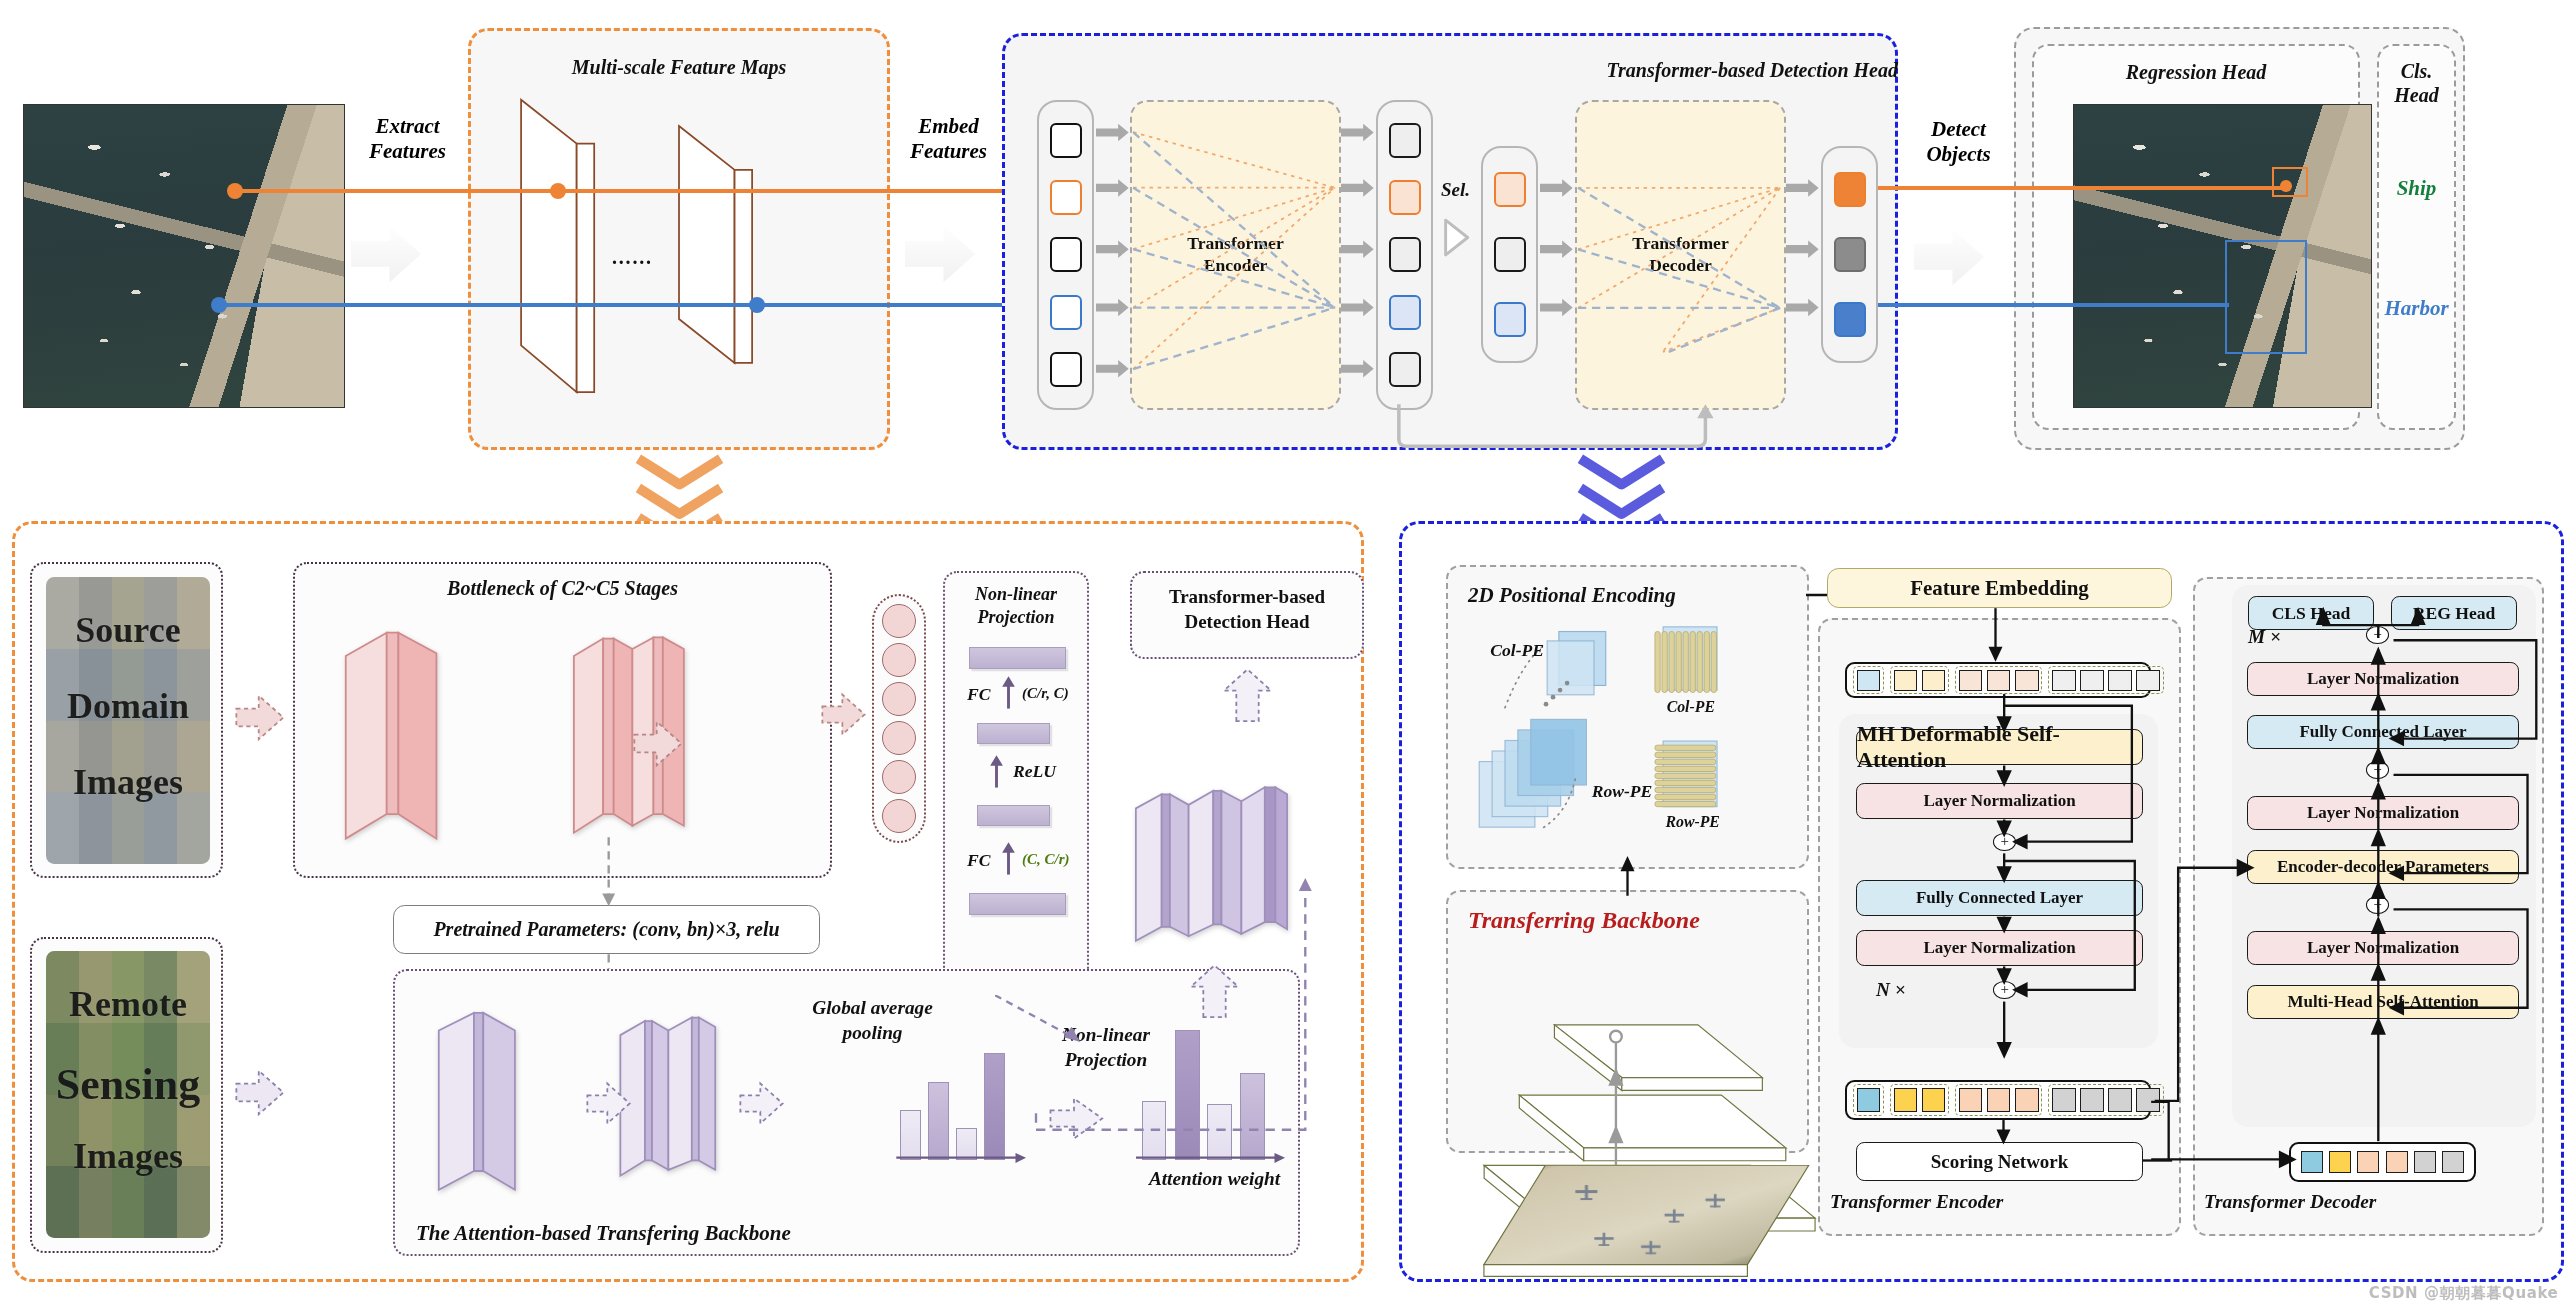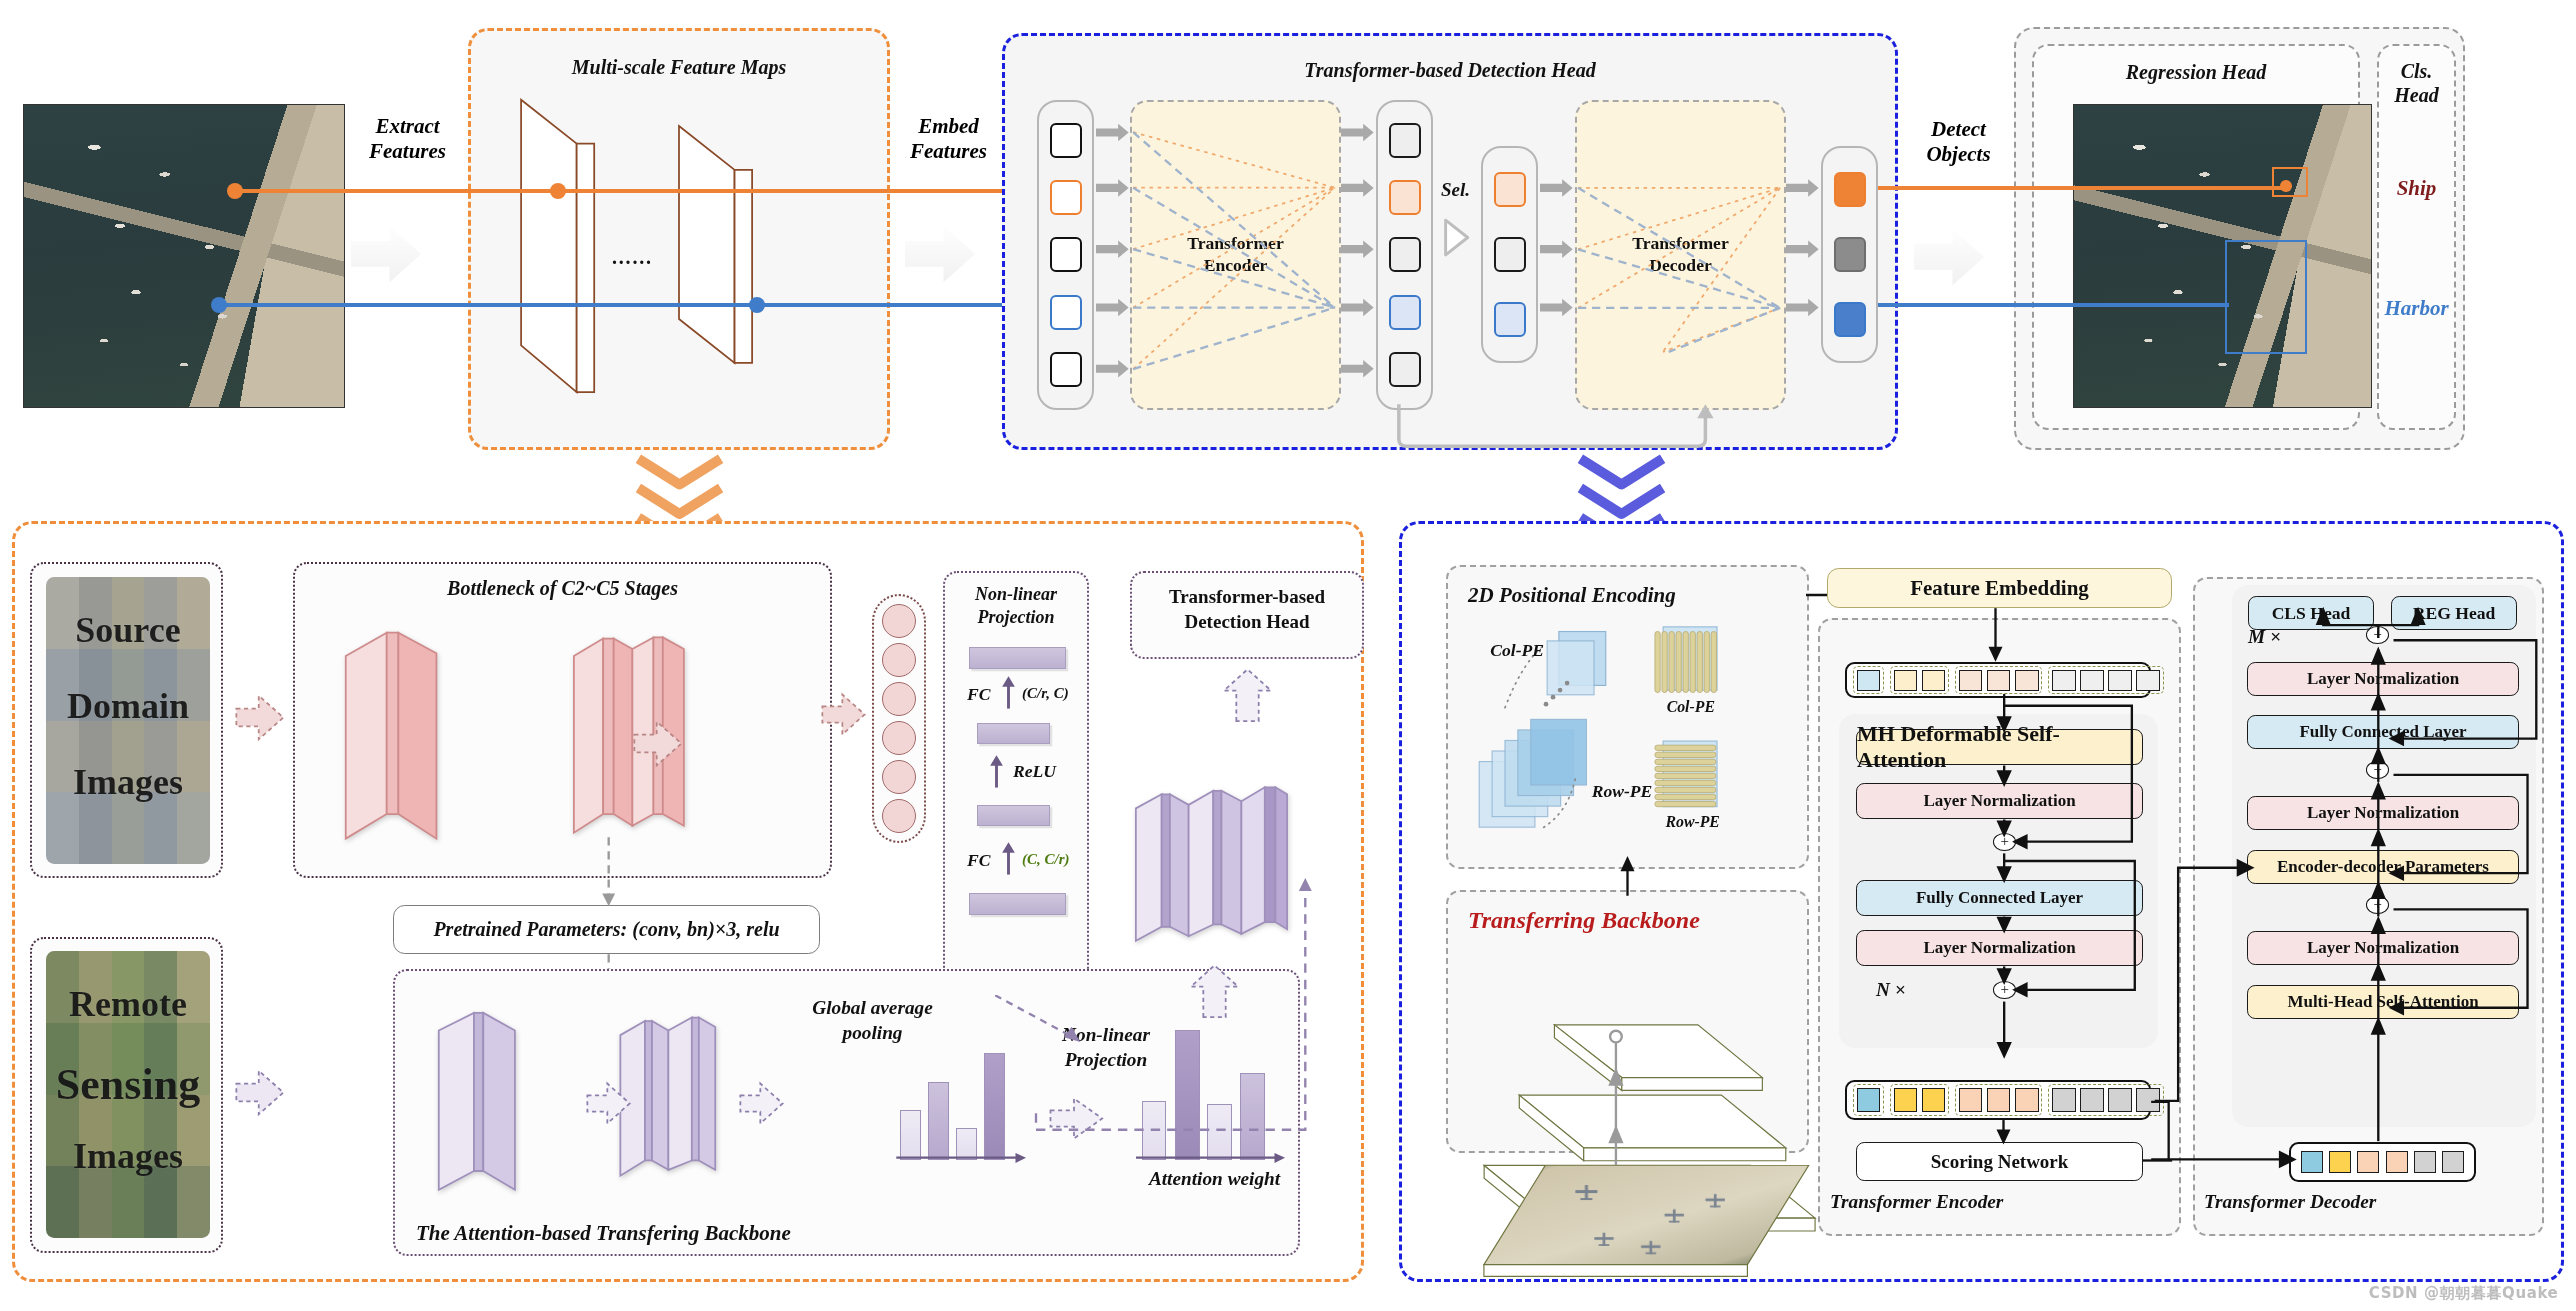--- a/index.html
+++ b/index.html
@@ -188,21 +188,21 @@
 <div class="abs blockarrow ba-shape" style="left:905px;top:222px;width:70px;height:64px;"></div>
 
 <div class="abs line-orange" style="left:234px;top:189px;width:773px;"></div>
 <div class="abs line-blue" style="left:217px;top:303px;width:790px;"></div>
 <div class="abs dot-orange" style="left:227px;top:183px;"></div>
 <div class="abs dot-orange" style="left:550px;top:183px;"></div>
 <div class="abs dot-blue" style="left:211px;top:297px;"></div>
 <div class="abs dot-blue" style="left:749px;top:297px;"></div>
 
 <div class="abs" id="top-head"></div>
-<div class="abs panel-title ctr" style="left:1002px;top:59px;width:896px;">Transformer-based Detection Head</div>
+<div class="abs panel-title ctr" style="left:1002px;top:59px;width:896px;text-align:right;">Transformer-based Detection Head</div>
 
 <div class="abs tok-col" style="left:1037px;top:100px;width:57px;height:310px;padding:9.4px 0;">
   <div class="tok"></div>
   <div class="tok orange" style="background:#fff;"></div>
   <div class="tok"></div>
   <div class="tok blue" style="background:#fff;"></div>
   <div class="tok"></div>
 </div>
 
 <div class="abs enc-box" style="left:1130px;top:100px;width:211px;height:310px;">
@@ -325,21 +325,21 @@
 <div class="abs panel-title ctr" style="left:2032px;top:61px;width:328px;">Regression Head</div>
 <div class="abs sat" style="left:2073px;top:104px;width:299px;height:304px;border:1.2px solid #333;"></div>
 <div class="abs" style="left:2272px;top:167px;width:36px;height:30px;border:2.9px solid #ef8335;"></div>
 <div class="abs" style="left:2225px;top:240px;width:82px;height:114px;border:2.9px solid #3f7cc9;"></div>
 
 <div class="abs" id="top-cls"></div>
 <div class="abs panel-title ctr" style="left:2377px;top:59px;width:79px;line-height:1.2;">
   <div>Cls.</div>
   <div>Head</div>
 </div>
-<div class="abs ctr it" style="left:2377px;top:176px;width:79px;font-size:21px;color:#7f1d1d;">Ship</div>
+<div class="abs ctr it" style="left:2377px;top:176px;width:79px;font-size:21px;color:#15803d;">Ship</div>
 <div class="abs ctr it" style="left:2374px;top:296px;width:85px;font-size:21px;color:#3f7cc9;">Harbor</div>
 
 <div class="abs line-orange" style="left:1878px;top:186px;width:410px;"></div>
 <div class="abs line-blue" style="left:1878px;top:303px;width:351px;"></div>
 <div class="abs dot-orange" style="left:2280px;top:180px;width:11.7px;height:11.7px;"></div>
 
 <svg class="abs chev-orange" style="left:609px;top:454px;width:141px;height:94px;" viewBox="0 0 240 160" width="141" height="94">
   <g fill="none" stroke="#f0a261" stroke-width="17" stroke-linejoin="round">
     <polyline points="50,8 120,52 190,8"></polyline>
     <polyline points="50,58 120,102 190,58"></polyline>

